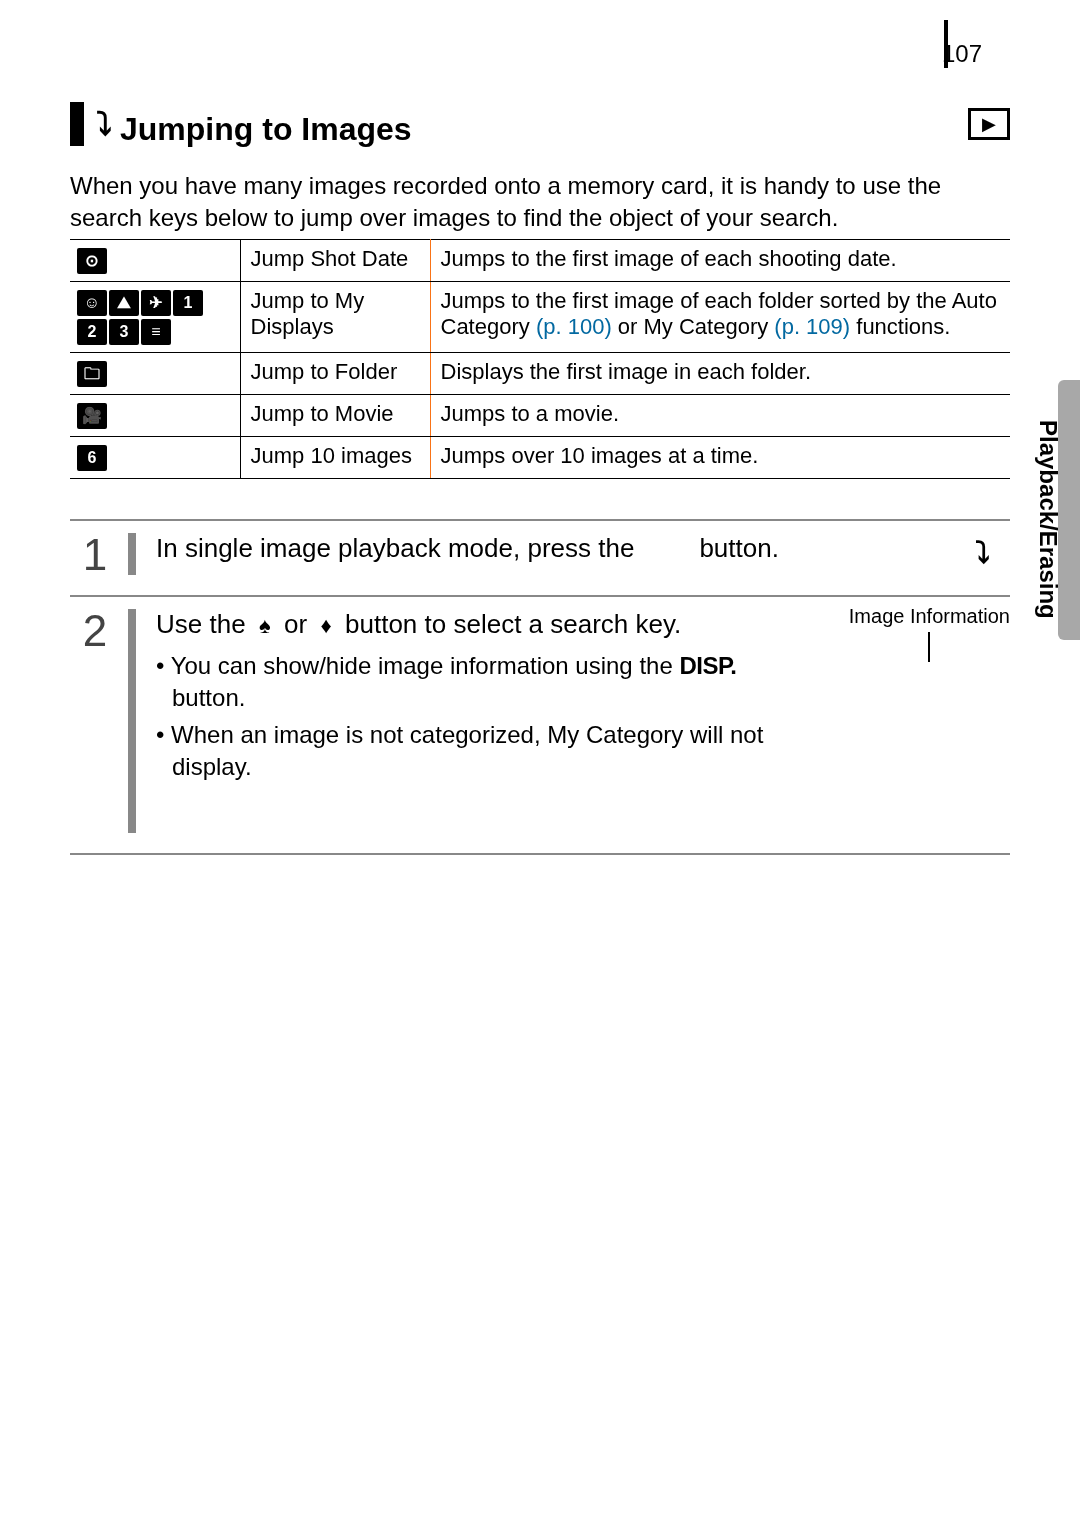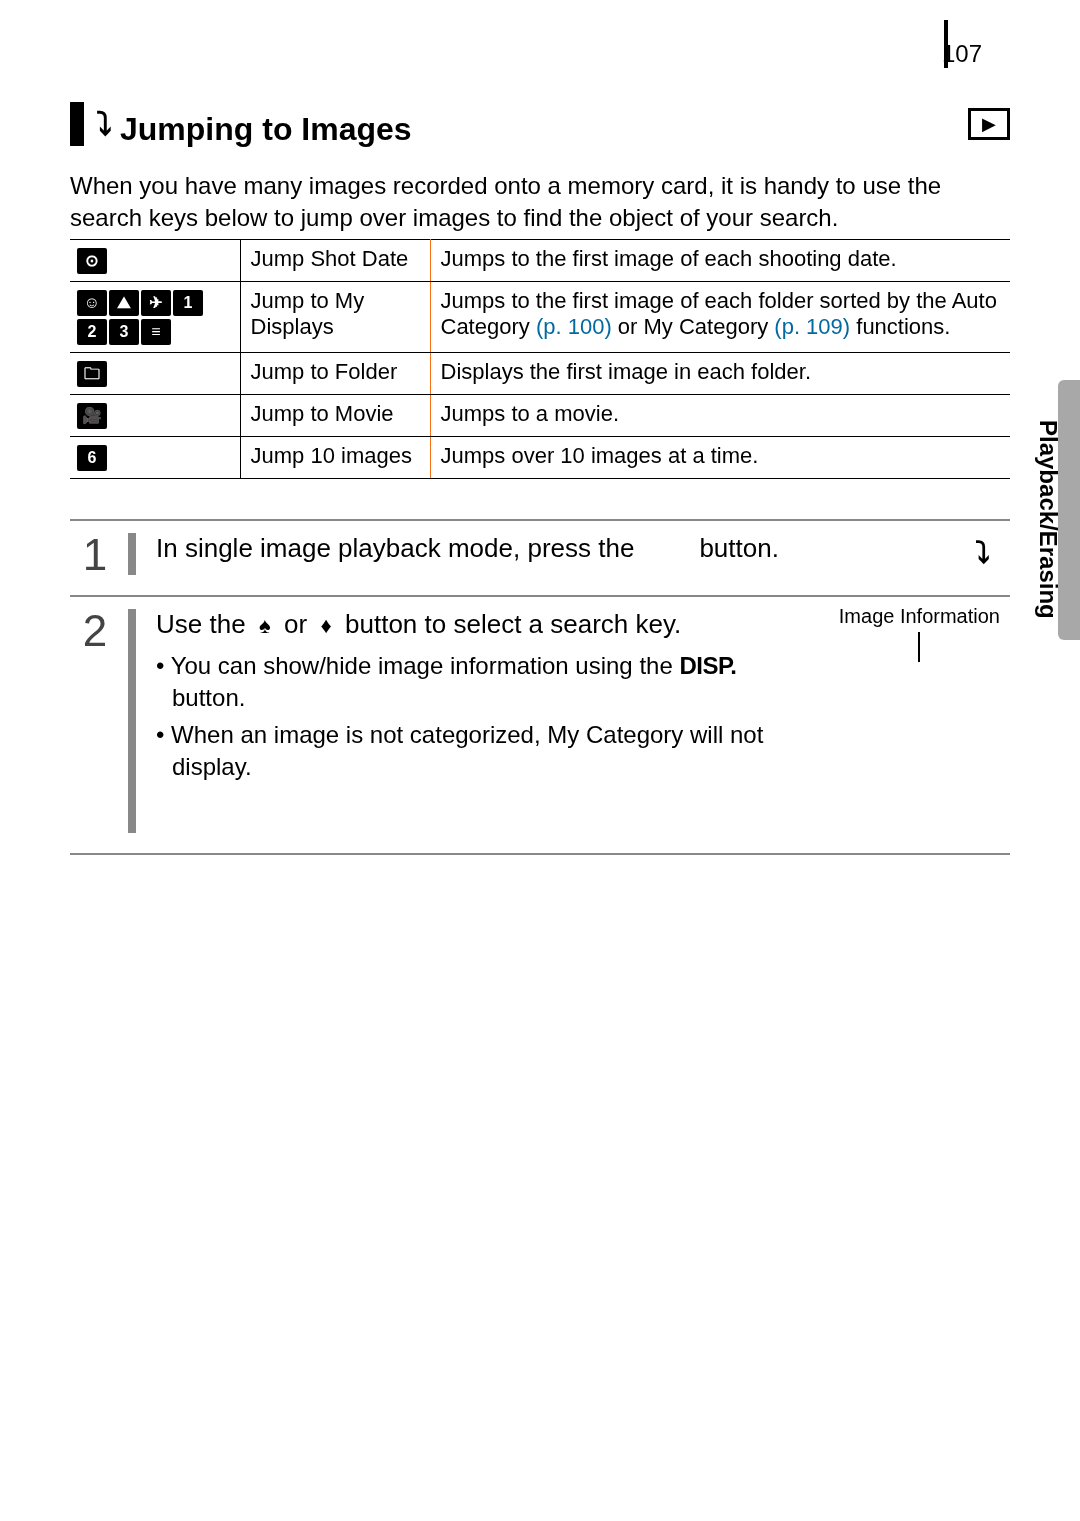--- a/index.html
+++ b/index.html
@@ -170,21 +170,21 @@
     position: absolute;
     right: 0;
     top: 380px;
     width: 22px;
     height: 260px;
     background: #a8a8a8;
     border-radius: 6px 0 0 6px;
   }
   .image-info-callout {
     position: absolute;
-    right: 10px;
+    right: 0;
     top: -4px;
     font-size: 20px;
     text-align: center;
   }
   .callout-line {
     width: 2px;
     height: 30px;
     background: #000;
     margin: 2px auto 0 auto;
   }

